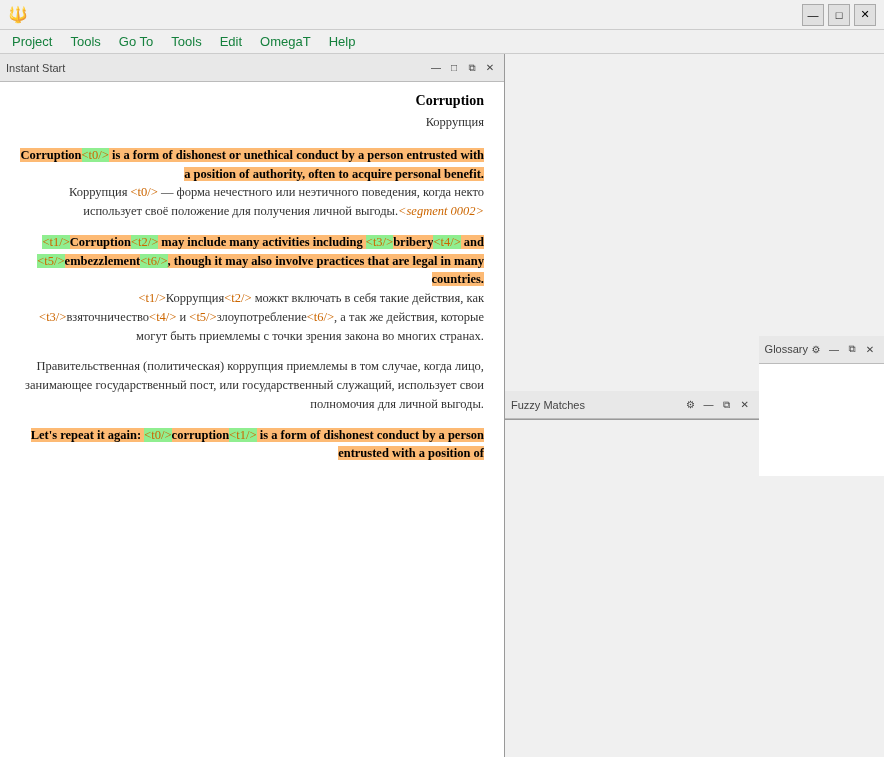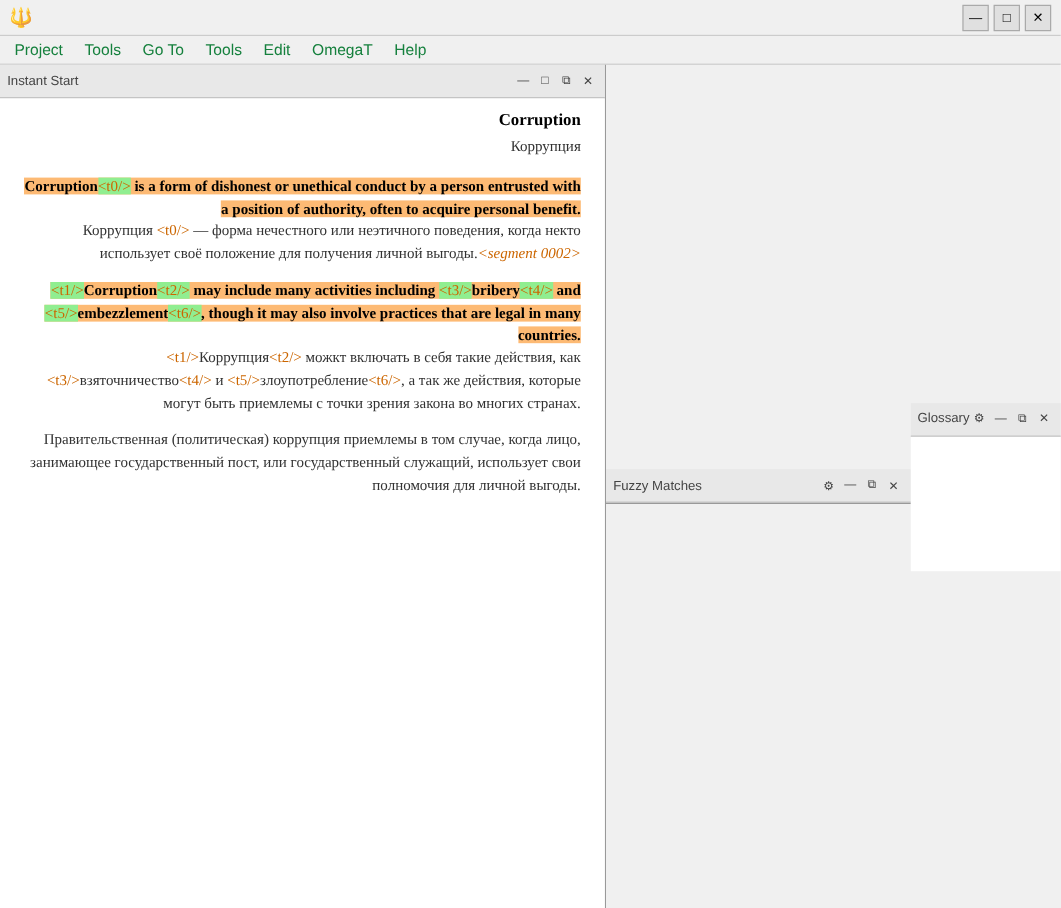--- a/index.html
+++ b/index.html
@@ -229,20 +229,27 @@
         </div>
         <div class="tgt-line">
           <span class="tgt-tag">&lt;t1/&gt;</span><span>Коррупция</span><span class="tgt-tag">&lt;t2/&gt;</span><span> можкт включать в себя такие действия, как </span><span class="tgt-tag">&lt;t3/&gt;</span><span>взяточничество</span><span class="tgt-tag">&lt;t4/&gt;</span><span> и </span><span class="tgt-tag">&lt;t5/&gt;</span><span>злоупотребление</span><span class="tgt-tag">&lt;t6/&gt;</span><span>, а так же действия, которые могут быть приемлемы с точки зрения закона во многих странах.</span>
         </div>
       </div>
 
       <div class="segment-block">
         <div class="tgt-line">Правительственная (политическая) коррупция приемлемы в том случае, когда лицо, занимающее государственный пост, или государственный служащий, использует свои полномочия для личной выгоды.</div>
       </div>
 
+      <div class="segment-block">
+        <div>
+          <span class="src-highlighted">
+            <span>Let's repeat it again: </span><span class="tag tag-green">&lt;t0/&gt;</span><span>corruption</span><span class="tag tag-green">&lt;t1/&gt;</span><span> is a form of dishonest conduct by a person entrusted with a position of</span>
+          </span>
+        </div>
+      </div>
 
     </div>
   </div>
 
   <div class="right-panel">
 
     <div class="right-top">
       <div class="panel-header">
         <span>Fuzzy Matches</span>
         <div class="panel-header-buttons">

